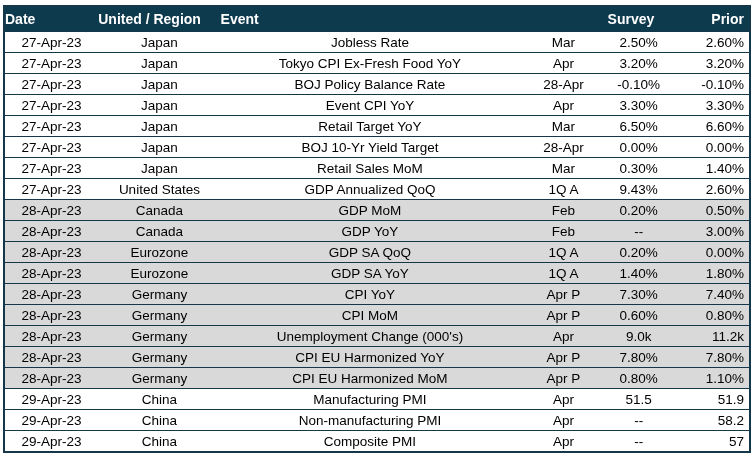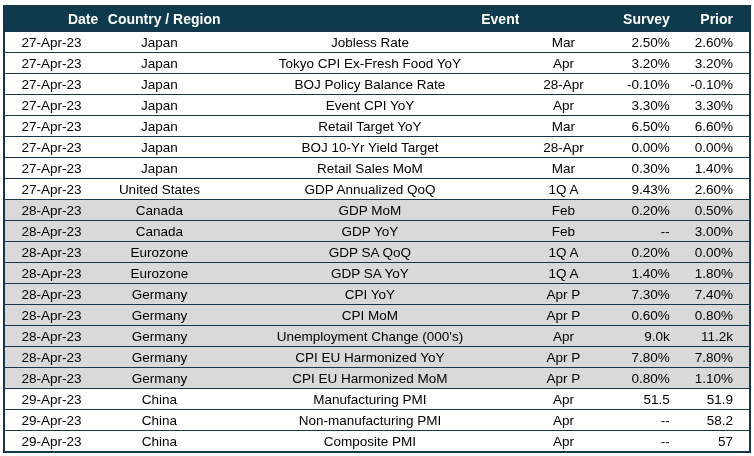--- a/index.html
+++ b/index.html
@@ -26,60 +26,60 @@
   col.col-3 { width: 88px; }
   col.col-4 { width: 72px; }
   col.col-5 { width: 70px; }
   thead th {
     background: var(--header-bg, #0e3a4e);
     color: var(--header-text, #ffffff);
     font-weight: bold;
     font-size: 14px;
     height: 24px;
     padding: 0;
-    text-align: right;
+    text-align: left;
     white-space: nowrap;
     overflow: hidden;
   }
   tbody td {
     font-size: 13.5px;
     height: 20px;
     padding: 0;
     text-align: center;
     white-space: nowrap;
     overflow: hidden;
     background: var(--row-bg, #ffffff);
   }
   tbody tr {
     border-top: 1px solid var(--border, #14384a);
     margin-top: 12px;
   }
   tbody tr.band td {
     background: var(--band-bg, #d9d9d9);
   }
-  th.c4, td.c4 { text-align: right; padding-right: 10px; }
-  th.c5, td.c5 { text-align: right; padding-right: 16px; }
+  th.c4, td.c4 { padding-right: 10px; }
+  th.c5, td.c5 { text-align: right; padding-right: 5px; }
 </style>
 </head>
 <body>
 
 <div class="wrap">
   <table class="calendar">
     <colgroup>
         <col class="col-0">
         <col class="col-1">
         <col class="col-2">
         <col class="col-3">
         <col class="col-4">
         <col class="col-5">
       </colgroup>
     <thead>
       <tr>
           <th class="c0">Date</th>
-          <th class="c1">Country / Region</th>
+          <th class="c1">United / Region</th>
           <th class="c2">Event</th>
           <th class="c3"></th>
           <th class="c4">Survey</th>
           <th class="c5">Prior</th>
         </tr>
     </thead>
     <tbody>
         <tr>
           <td class="c0">27-Apr-23</td>
           <td class="c1">Japan</td>

